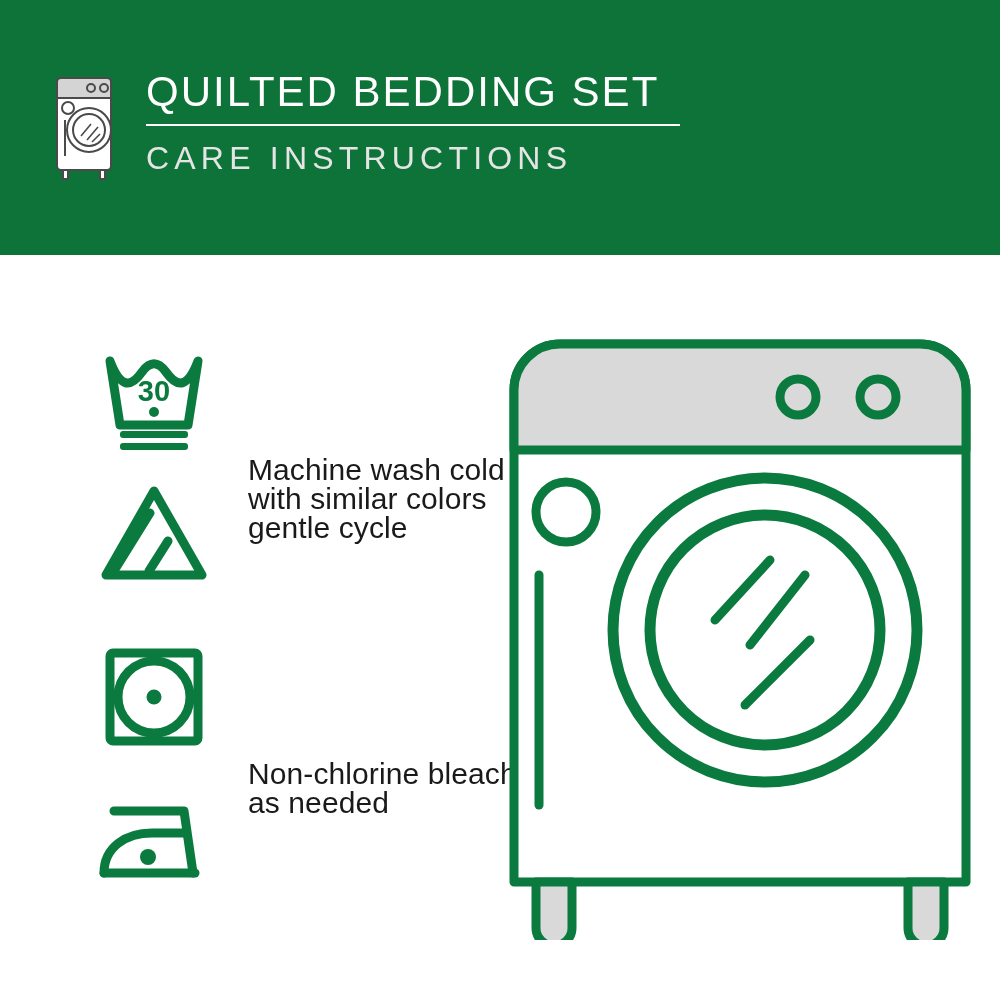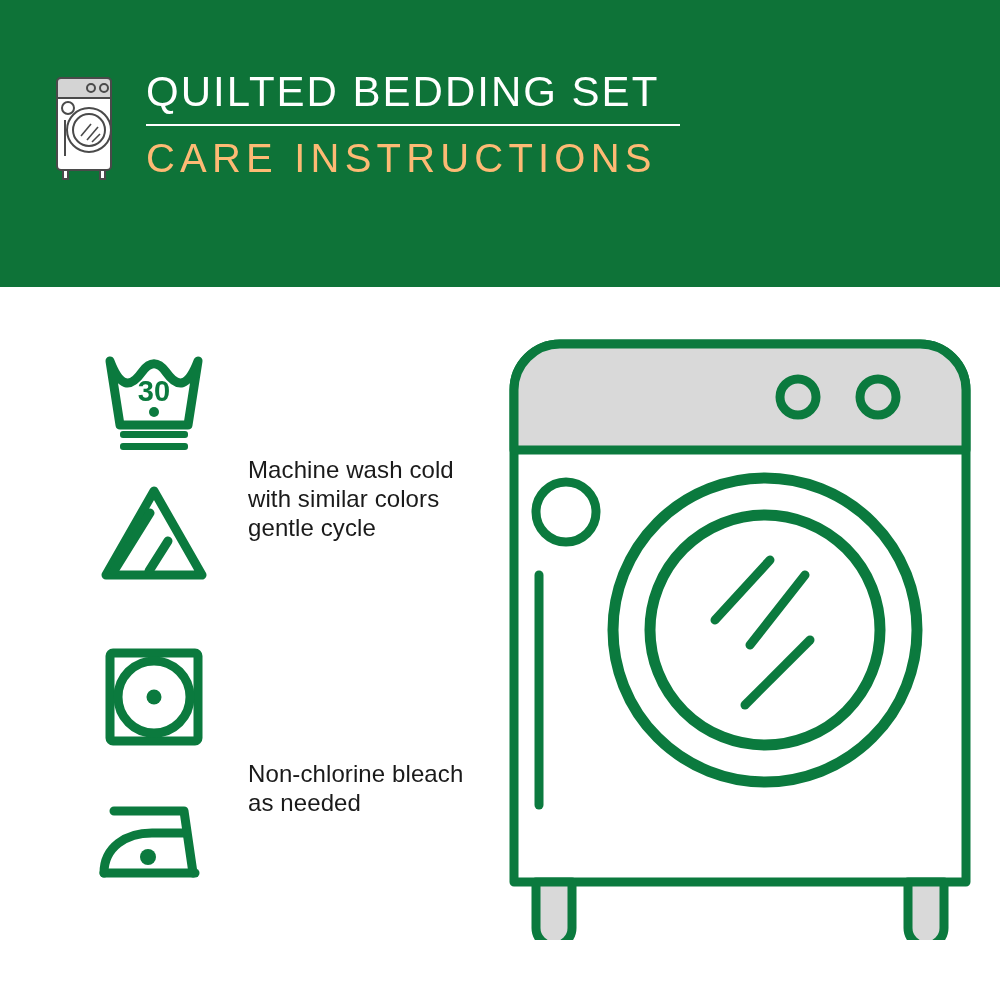--- a/index.html
+++ b/index.html
@@ -18,21 +18,21 @@
     background: #ffffff;
     overflow: hidden;
   }
 
   
   .header {
     position: absolute;
     left: 0;
     top: 0;
     width: 1000px;
-    height: 287px;
+    height: 255px;
     background: #0e7338;
   }
   .header-logo {
     position: absolute;
     left: 48px;
     top: 72px;
     width: 72px;
     height: 110px;
   }
   .header-text-block {
@@ -52,24 +52,24 @@
   }
   .title-divider {
     margin-top: 6px;
     margin-bottom: 7px;
     width: 534px;
     height: 2px;
     background: #ffffff;
   }
   .title-sub {
     font-family: "Liberation Sans", sans-serif;
-    font-size: 40px;
+    font-size: 32px;
     line-height: 50px;
     letter-spacing: 5.2px;
-    color: #fdba74;
+    color: #e5e5e5;
     font-weight: 400;
     white-space: nowrap;
   }
 
   
   .instructions {
     position: absolute;
     left: 0;
     top: 239px;
     width: 500px;
@@ -87,21 +87,21 @@
     position: absolute;
     left: 48px;
     top: 0;
     width: 116px;
     height: 116px;
   }
   .row-text {
     position: absolute;
     left: 200px;
     font-family: "Liberation Sans", sans-serif;
-    font-size: 24px;
+    font-size: 30px;
     line-height: 29px;
     color: #1a1a1a;
     font-weight: 400;
     letter-spacing: 0.1px;
     white-space: pre-line;
   }
 
   .row-1 { top: 100px; }
   .row-2 { top: 240px; }
   .row-3 { top: 400px; }

